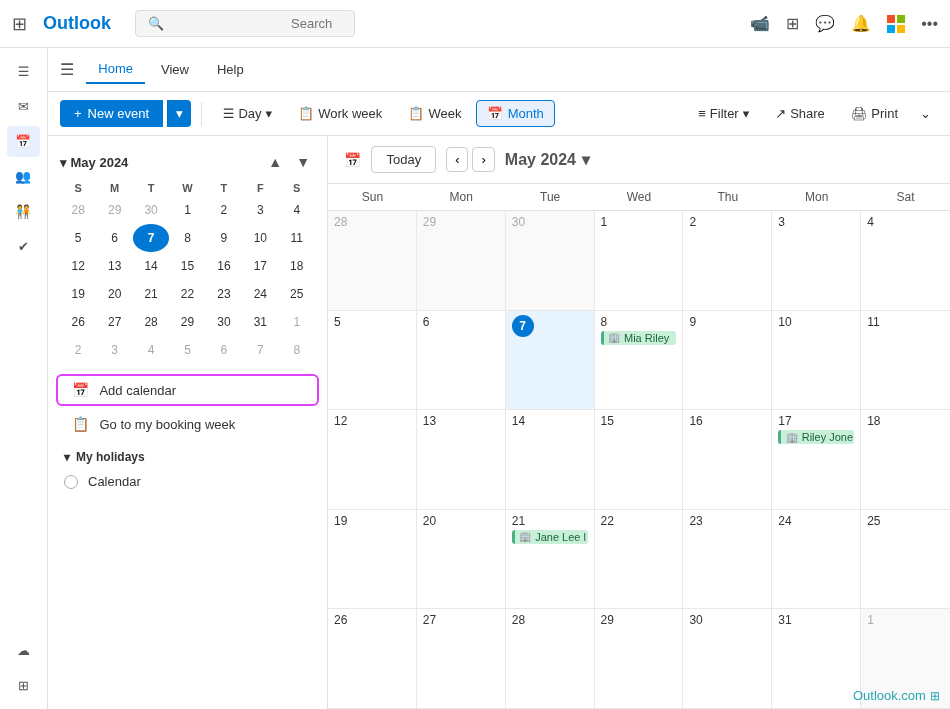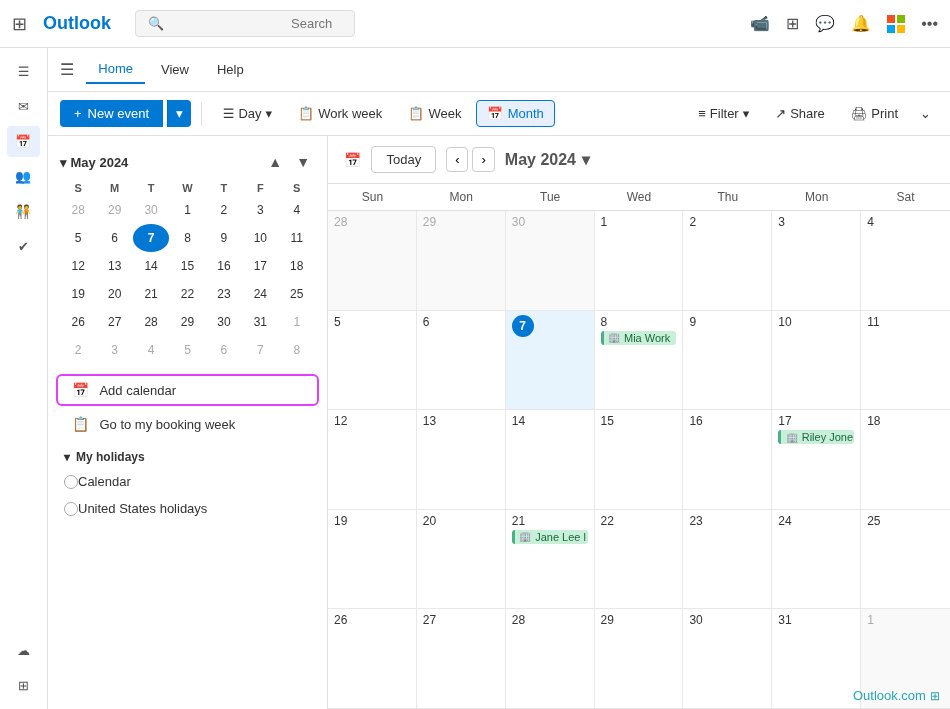--- a/index.html
+++ b/index.html
@@ -44,21 +44,21 @@
     .mini-cal-grid td { font-size: 12px; text-align: center; padding: 2px; cursor: pointer; border-radius: 50%; width: 30px; height: 28px; color: #333; }
     .mini-cal-grid td.other-month { color: #aaa; }
     .mini-cal-grid td.today { background: #0078d4; color: #fff; border-radius: 50%; font-weight: 600; }
 
     
     .sidebar-action { display: flex; align-items: center; gap: 10px; padding: 8px 16px; cursor: pointer; border-radius: 4px; margin: 2px 8px; color: #333; font-size: 13px; }
     .sidebar-action.highlighted { border: 2px solid #e040fb; border-radius: 6px; padding: 6px 14px; }
 
     
     .cal-section-header { display: flex; align-items: center; gap: 6px; padding: 8px 16px 4px; font-size: 12px; font-weight: 600; color: #333; cursor: pointer; }
-    .cal-item { display: flex; align-items: center; padding: 6px 16px; cursor: pointer; font-size: 13px; color: #333; }
+    .cal-item { display: flex; align-items: center; gap: 10px; padding: 6px 16px; cursor: pointer; font-size: 13px; color: #333; }
     .cal-item .dot { width: 14px; height: 14px; border-radius: 50%; border: 1px solid #aaa; flex-shrink: 0; }
     .cal-item .dot.filled { border: none; }
     .show-all { padding: 6px 16px; color: #0078d4; font-size: 13px; cursor: pointer; }
 
     
     .cal-area { flex: 1; display: flex; flex-direction: column; overflow: hidden; background: #fafafa; }
     .cal-header { display: flex; align-items: center; padding: 10px 16px; background: #fff; border-bottom: 1px solid #e0e0e0; gap: 10px; }
     .today-btn { padding: 5px 14px; border: 1px solid #ccc; border-radius: 4px; background: #fff; cursor: pointer; font-size: 13px; color: #333; }
     .cal-nav { display: flex; gap: 4px; }
     .cal-nav button { background: none; border: 1px solid #ccc; border-radius: 4px; cursor: pointer; padding: 4px 8px; font-size: 13px; }
@@ -272,24 +272,20 @@
         </div>
 
         <div class="cal-section-header">
           <span>▾</span>
           <span>My holidays</span>
         </div>
         <div class="cal-item">
           <div class="dot" style="background:#fff;"></div>
           <span>Calendar</span>
         </div>
-        <div class="cal-item">
-          <div class="dot" style="background:#fff;"></div>
-          <span>United States holidays</span>
-        </div>
       </div>
 
       <div class="cal-area" style="position:relative;">
 
         <div class="cal-header">
           <div style="font-size:14px;color:#555;">📅</div>
           <button class="today-btn">Today</button>
           <div class="cal-nav">
             <button>‹</button>
             <button>›</button>
@@ -341,21 +337,21 @@
                 <div class="month-day">
                   <div class="day-num">6</div>
                 </div>
                 <div class="month-day today-col">
                   <div class="day-num today-num">7</div>
                 </div>
                 <div class="month-day">
                   <div class="day-num">8</div>
                   <div class="event-chip">
                     <span class="event-icon">🏢</span>
-                    <span>Mia Work</span>
+                    <span>Mia Riley</span>
                   </div>
                 </div>
                 <div class="month-day">
                   <div class="day-num">9</div>
                 </div>
                 <div class="month-day">
                   <div class="day-num">10</div>
                 </div>
                 <div class="month-day">
                   <div class="day-num">11</div>

